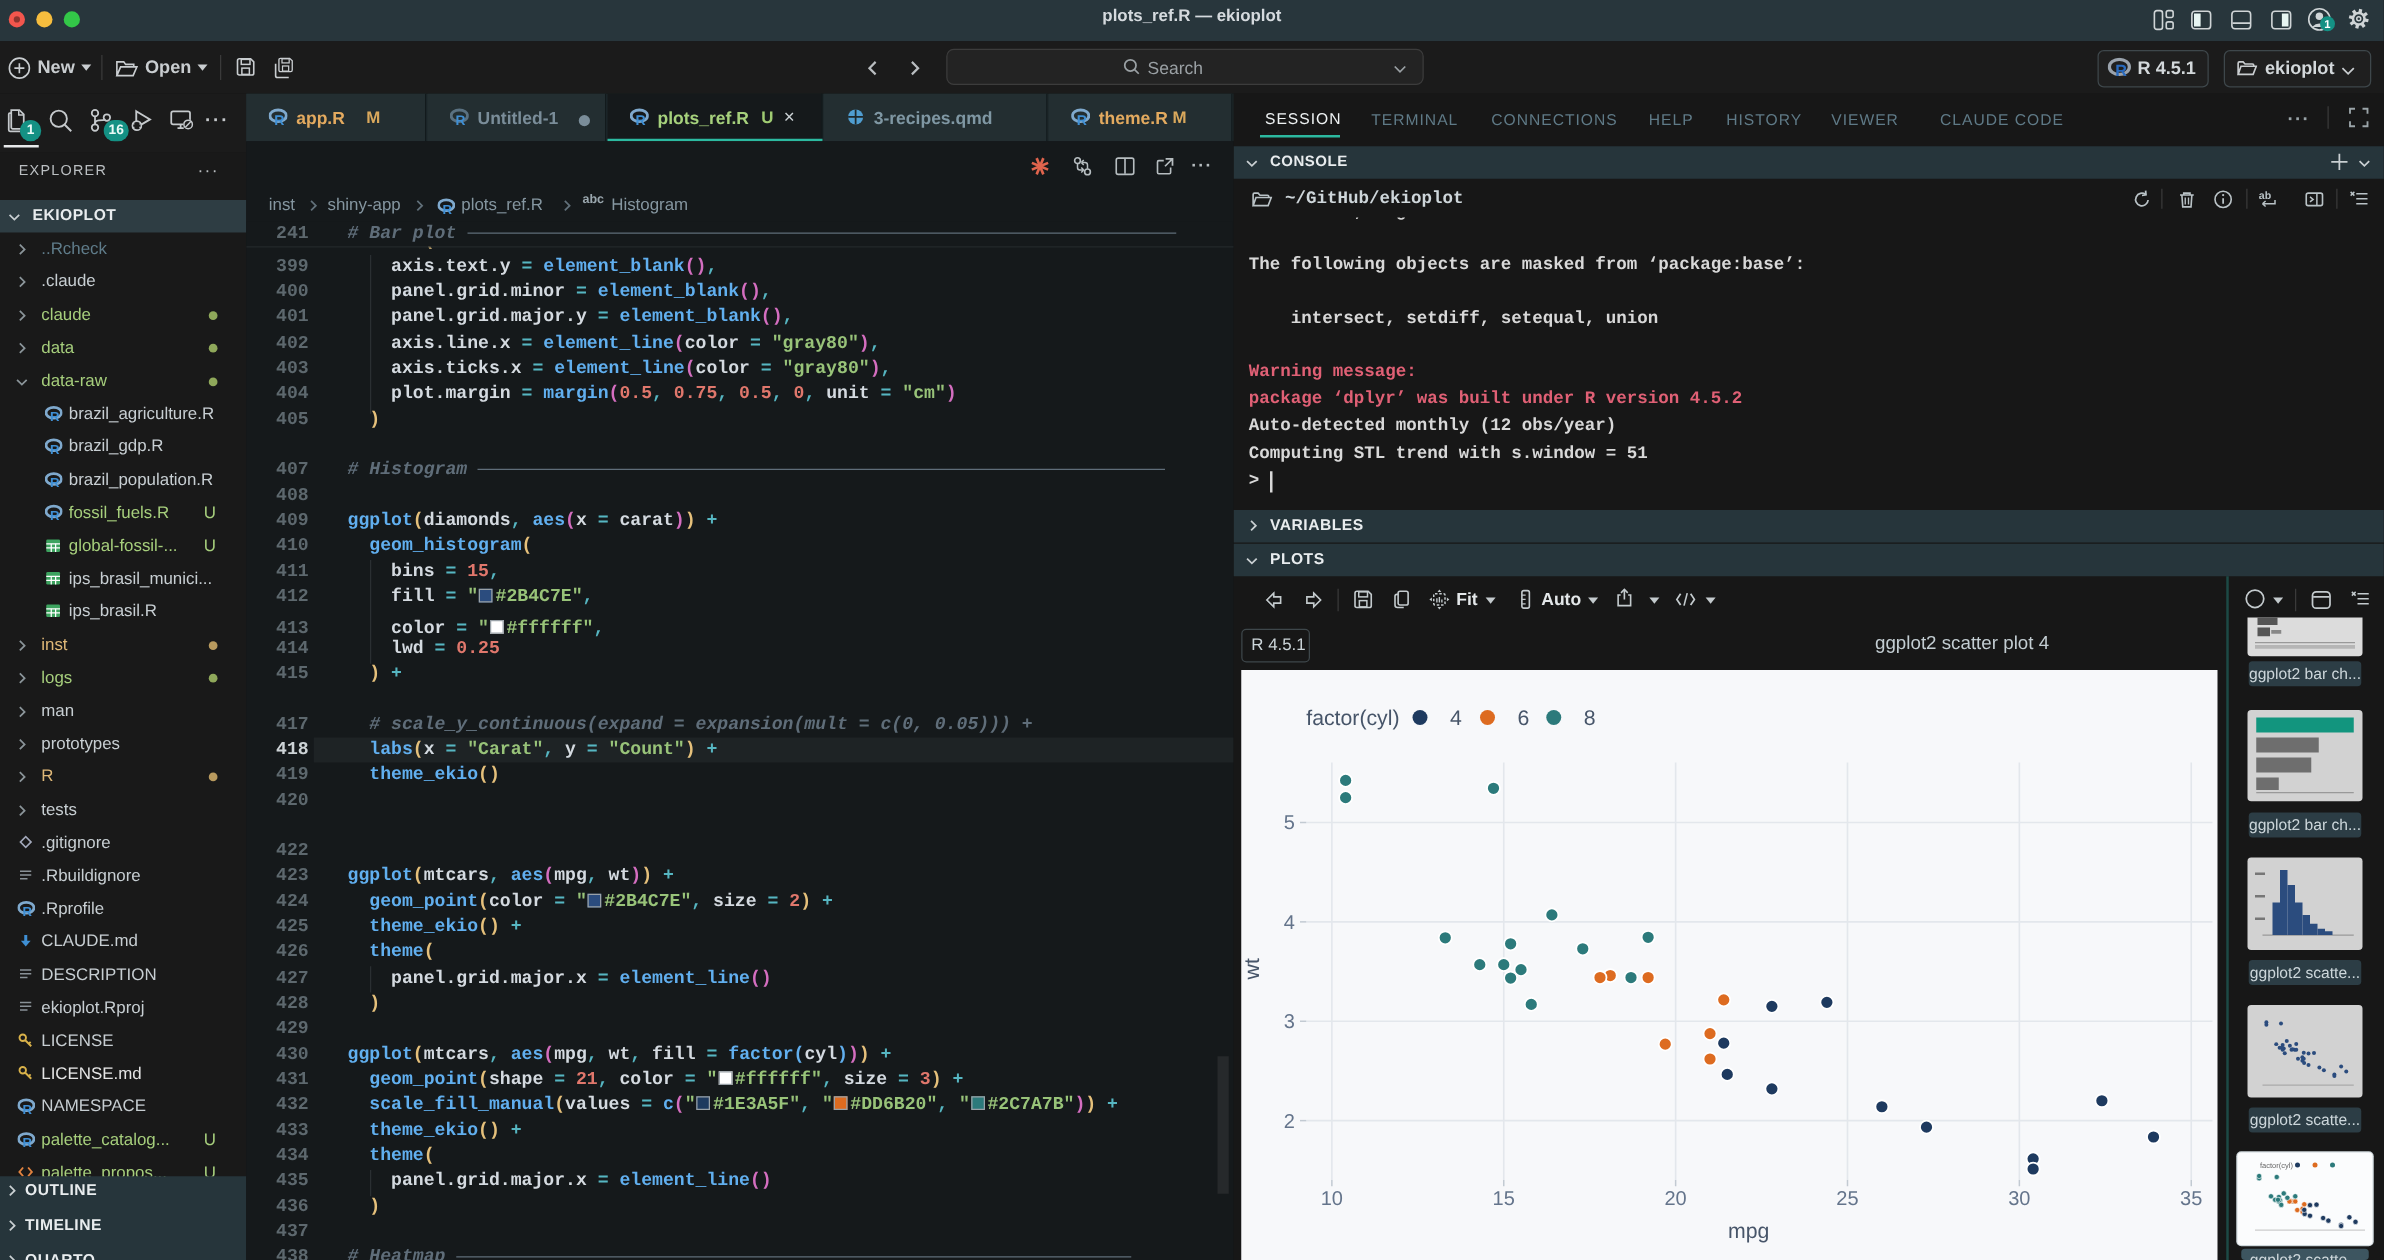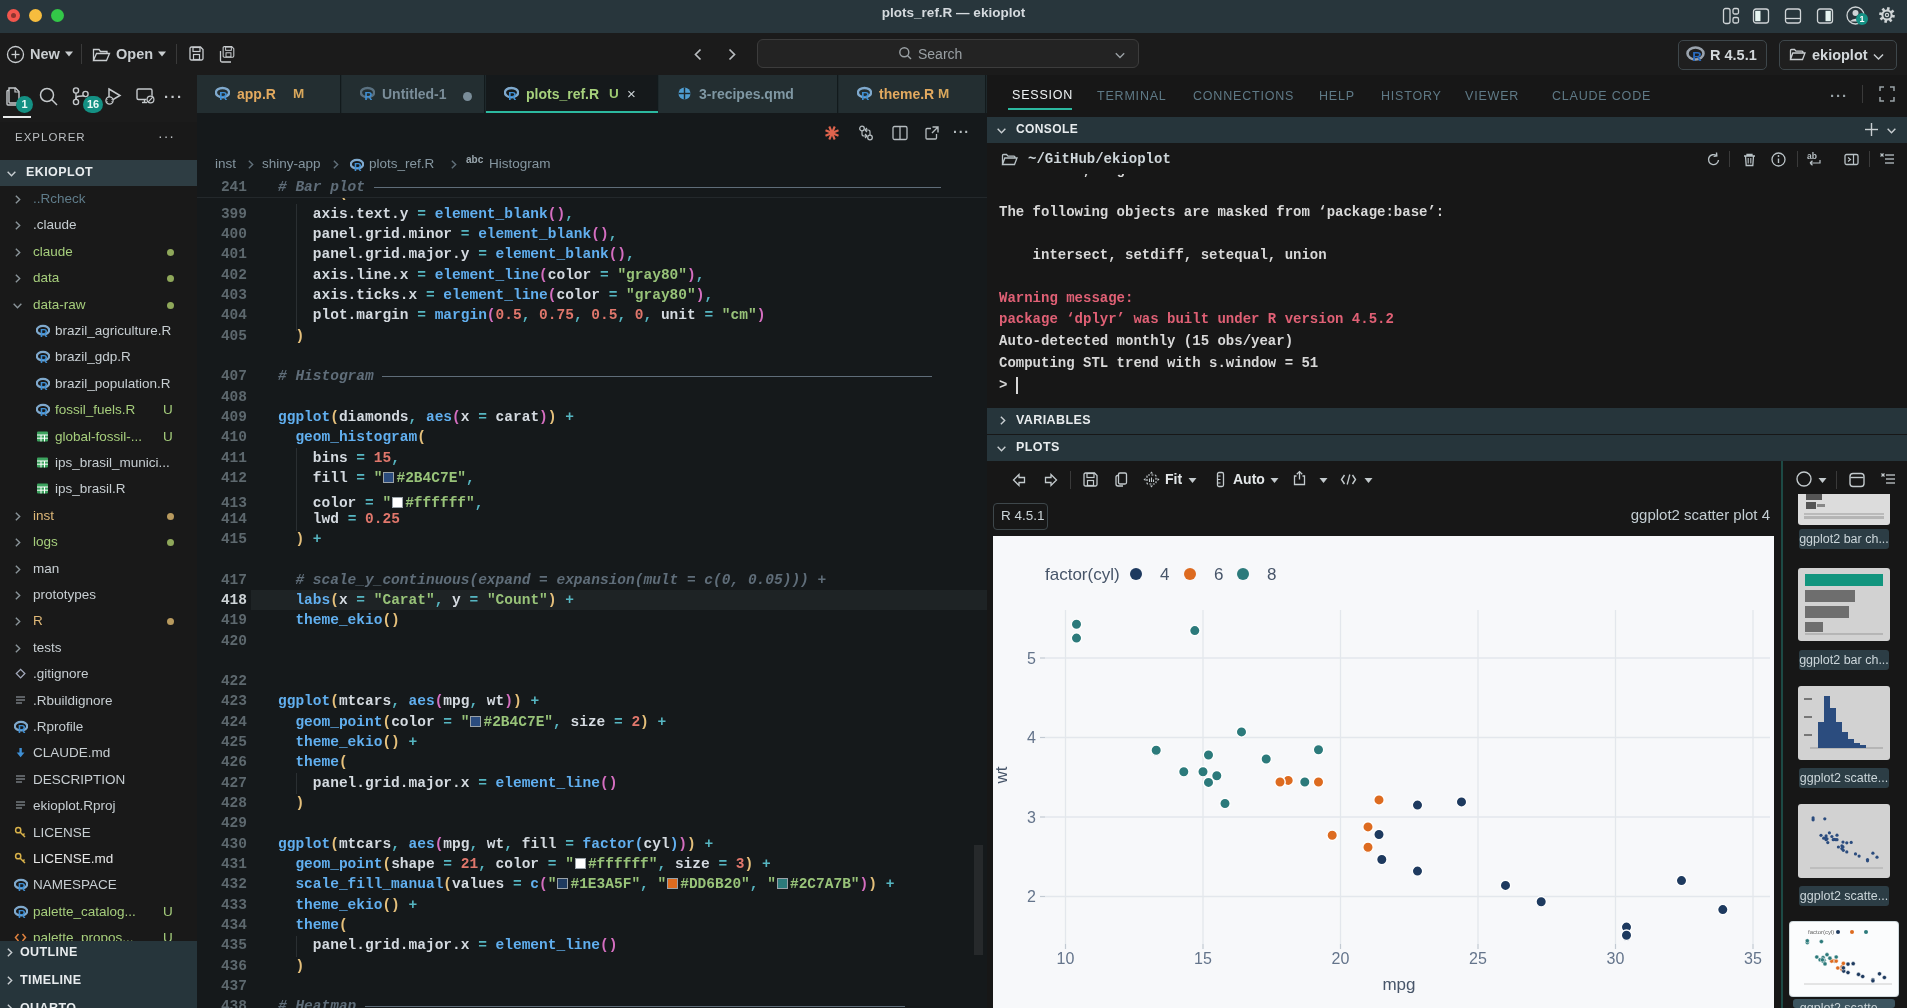--- a/index.html
+++ b/index.html
@@ -750,21 +750,21 @@
       <line x1="1.5" y1="2.5" x2="4.5" y2="5.5" stroke="#b9c2c6" stroke-width="1.2"></line>
       <line x1="4.5" y1="2.5" x2="1.5" y2="5.5" stroke="#b9c2c6" stroke-width="1.2"></line>
     </svg>
   </div>
 <div class="abs" style="left:987px;top:174px;width:920px;height:234px;overflow:hidden">
     <div class="abs mono" style="left:12px;top:-12px;color:#d8d8d8;font-size:14px;font-weight:bold;white-space:pre">    filter, lag</div>
     <div class="abs mono" style="left:12px;top:30px;color:#d8d8d8;font-size:14px;font-weight:bold;white-space:pre">The following objects are masked from ‘package:base’:</div>
     <div class="abs mono" style="left:12px;top:73px;color:#d8d8d8;font-size:14px;font-weight:bold;white-space:pre">    intersect, setdiff, setequal, union</div>
     <div class="abs mono" style="left:12px;top:116px;color:#e06075;font-size:14px;font-weight:bold;white-space:pre">Warning message:</div>
     <div class="abs mono" style="left:12px;top:137px;color:#e06075;font-size:14px;font-weight:bold;white-space:pre">package ‘dplyr’ was built under R version 4.5.2</div>
-    <div class="abs mono" style="left:12px;top:159px;color:#d8d8d8;font-size:14px;font-weight:bold;white-space:pre">Auto-detected monthly (15 obs/year)</div>
+    <div class="abs mono" style="left:12px;top:159px;color:#d8d8d8;font-size:14px;font-weight:bold;white-space:pre">Auto-detected monthly (12 obs/year)</div>
     <div class="abs mono" style="left:12px;top:181px;color:#d8d8d8;font-size:14px;font-weight:bold;white-space:pre">Computing STL trend with s.window = 51</div>
     <div class="abs mono" style="left:12px;top:203px;color:#d8d8d8;font-size:14px;font-weight:bold">&gt; </div>
     <div class="abs" style="left:29px;top:203px;width:2px;height:17px;background:#d8d8d8"></div>
   </div>
 <div class="abs" style="left:987px;top:408px;width:920px;height:26px;background:#26353b"></div>
 <div class="abs icon" style="left:997px;top:415px">
     <svg width="11" height="11" viewBox="0 0 11 11" style="">
       <polyline points="3.8499999999999996,1.65 7.699999999999999,5.5 3.8499999999999996,9.35" fill="none" stroke="#c9cfd2" stroke-width="1.4"></polyline>
     </svg>
   </div>
@@ -879,21 +879,21 @@
     <svg width="18" height="18" viewBox="0 0 18 18" style="">
       <line x1="6" y1="4" x2="15" y2="4" stroke="#c3cacd" stroke-width="1.3"></line>
       <line x1="6" y1="8" x2="15" y2="8" stroke="#c3cacd" stroke-width="1.3"></line>
       <line x1="6" y1="12" x2="15" y2="12" stroke="#c3cacd" stroke-width="1.3"></line>
       <line x1="1.5" y1="2.5" x2="4.5" y2="5.5" stroke="#c3cacd" stroke-width="1.2"></line>
       <line x1="4.5" y1="2.5" x2="1.5" y2="5.5" stroke="#c3cacd" stroke-width="1.2"></line>
     </svg>
   </div>
 <div class="abs" style="left:993px;top:503px;width:55px;height:27px;border:1px solid #3e474b;border-radius:4px"></div>
 <div class="abs" style="left:1001px;top:508px;color:#ccd5d9;font-size:13.5px">R 4.5.1</div>
-<div class="abs" style="left:1500px;top:506px;width:270px;text-align:right;color:#c3cdd2;font-size:15px">ggplot2 scatter plot 4</div>
+<div class="abs" style="left:1500px;top:506px;width:270px;text-align:left;color:#c3cdd2;font-size:15px">ggplot2 scatter plot 4</div>
 <div class="abs" style="left:993px;top:536px;width:781px;height:472px;background:#f7f8fa"></div>
 <div class="abs" style="left:993px;top:536px">
     <svg width="781" height="472" viewBox="0 0 781 472" style="">
       <line x1="72.5" y1="74" x2="72.5" y2="408" stroke="#e3e7ec" stroke-width="1.3"></line>
       <line x1="210" y1="74" x2="210" y2="408" stroke="#e3e7ec" stroke-width="1.3"></line>
       <line x1="347.5" y1="74" x2="347.5" y2="408" stroke="#e3e7ec" stroke-width="1.3"></line>
       <line x1="485" y1="74" x2="485" y2="408" stroke="#e3e7ec" stroke-width="1.3"></line>
       <line x1="622.5" y1="74" x2="622.5" y2="408" stroke="#e3e7ec" stroke-width="1.3"></line>
       <line x1="760" y1="74" x2="760" y2="408" stroke="#e3e7ec" stroke-width="1.3"></line>
       <line x1="52" y1="122" x2="777" y2="122" stroke="#e3e7ec" stroke-width="1.3"></line>

